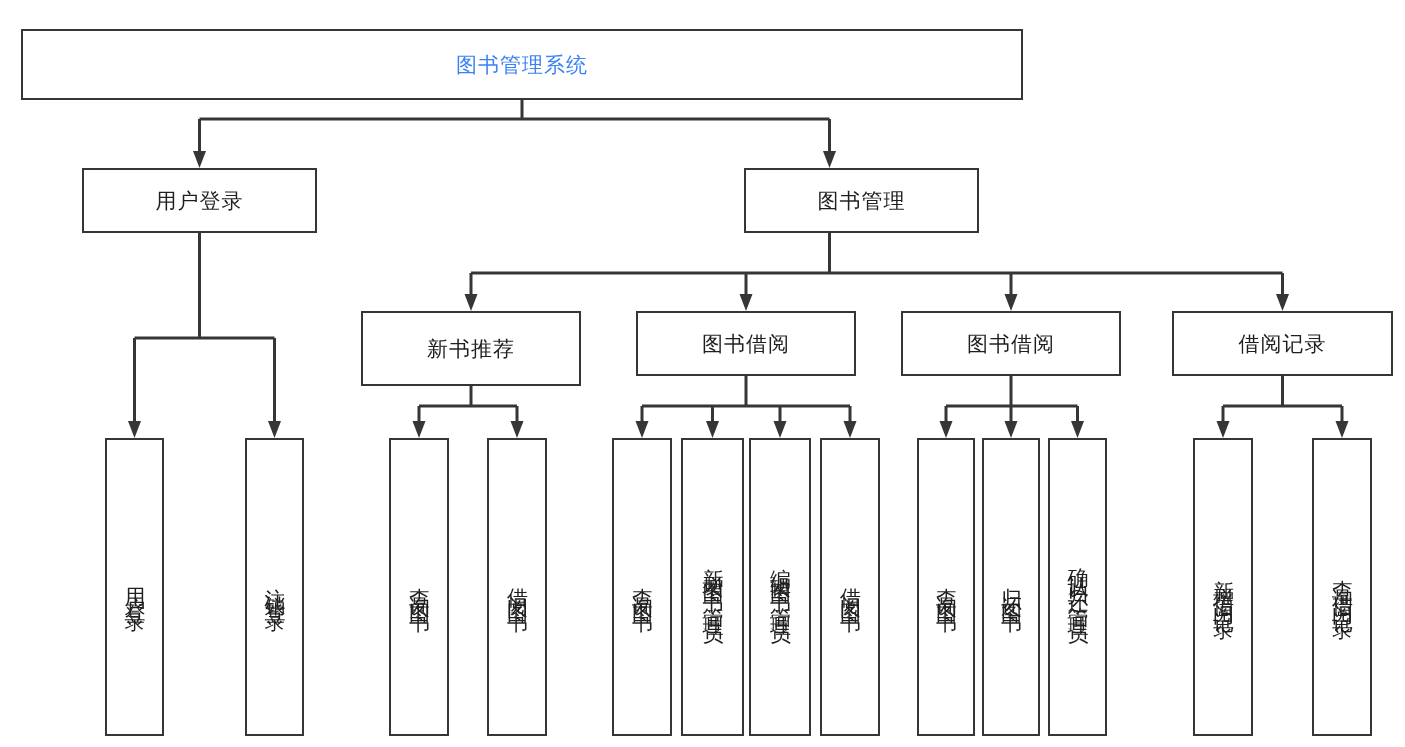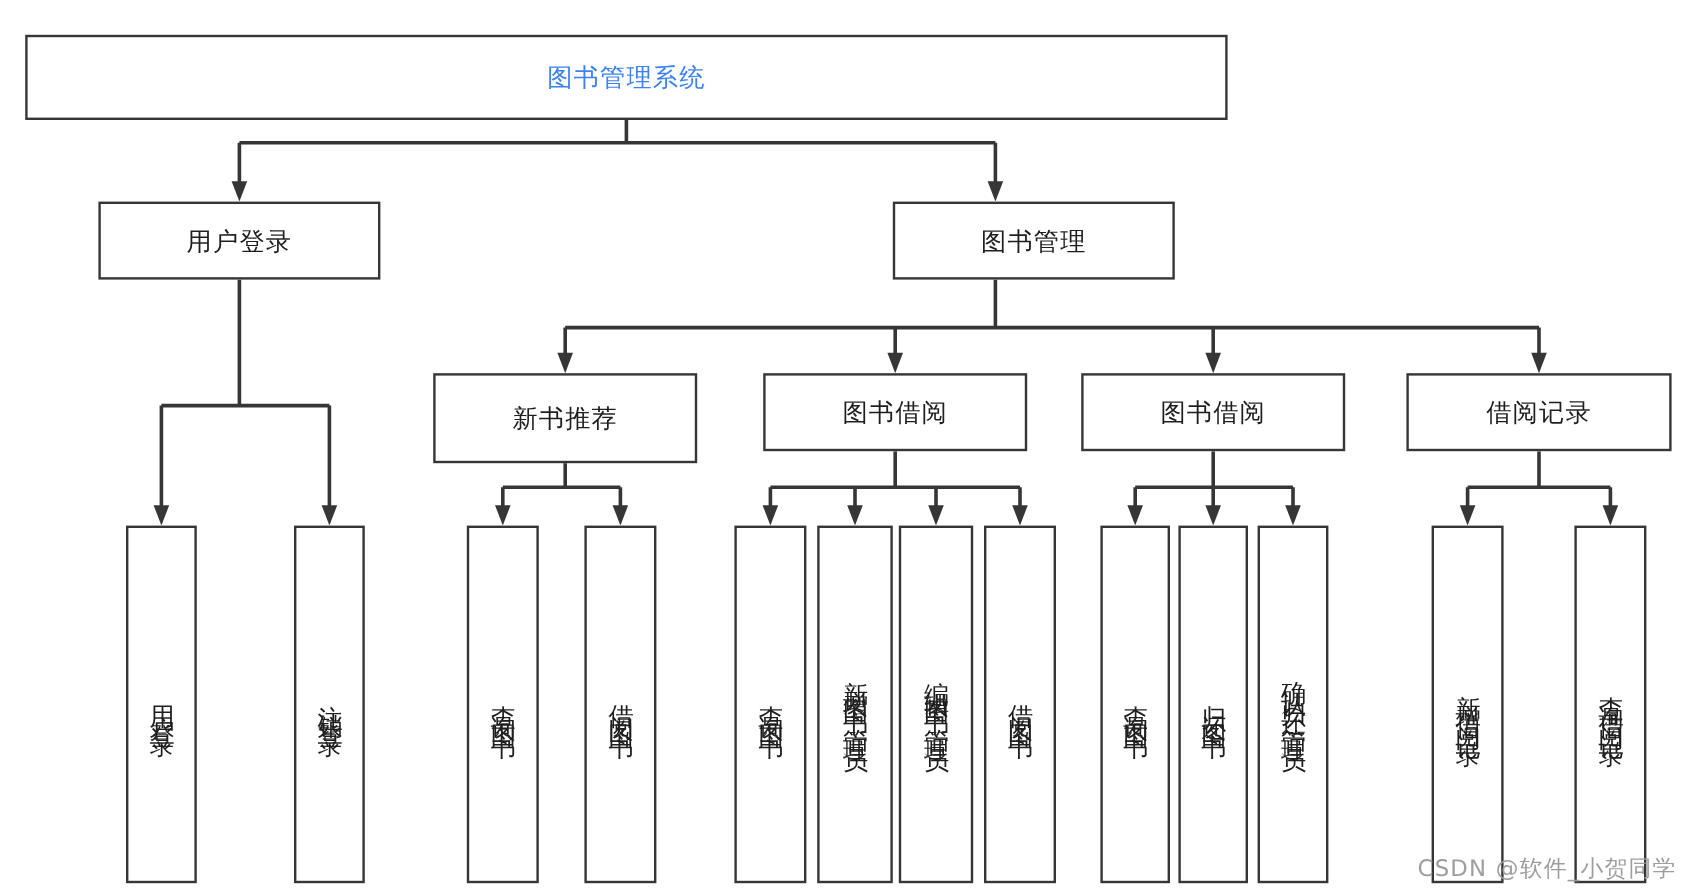--- a/index.html
+++ b/index.html
@@ -96,21 +96,20 @@
         <polygon points="1004.5,421 1017.5,421 1011,438" fill="#363636"></polygon>
         <polygon points="1071,421 1084,421 1077.5,438" fill="#363636"></polygon>
       </g>
       <g>
         <path d="M1282.5 376 V406 M1223 406 H1342 M1223 406 V423 M1342 406 V423" fill="none" stroke="#363636" stroke-width="3"></path>
         <polygon points="1216.5,421 1229.5,421 1223,438" fill="#363636"></polygon>
         <polygon points="1335.5,421 1348.5,421 1342,438" fill="#363636"></polygon>
       </g>
     </svg>
 
-  <div id="watermark" style="color: rgb(158, 158, 158);">CSDN @软件_小贺同学</div>
 <div class="node h" style="left: 21px; top: 29px; width: 1002px; height: 71px; border-color: rgb(54, 54, 54); color: #3b82f6;">
       <span>图书管理系统</span>
     </div>
     <div class="node h" style="left: 82px; top: 168px; width: 235px; height: 65px; border-color: rgb(54, 54, 54); color: rgb(31, 31, 31);">
       <span>用户登录</span>
     </div>
     <div class="node h" style="left: 712px; top: 168px; width: 235px; height: 65px; border-color: rgb(54, 54, 54); color: rgb(31, 31, 31); margin-left: 32px;">
       <span>图书管理</span>
     </div>
     <div class="node h" style="left: 361px; top: 311px; width: 220px; height: 75px; border-color: rgb(54, 54, 54); color: rgb(31, 31, 31);">

